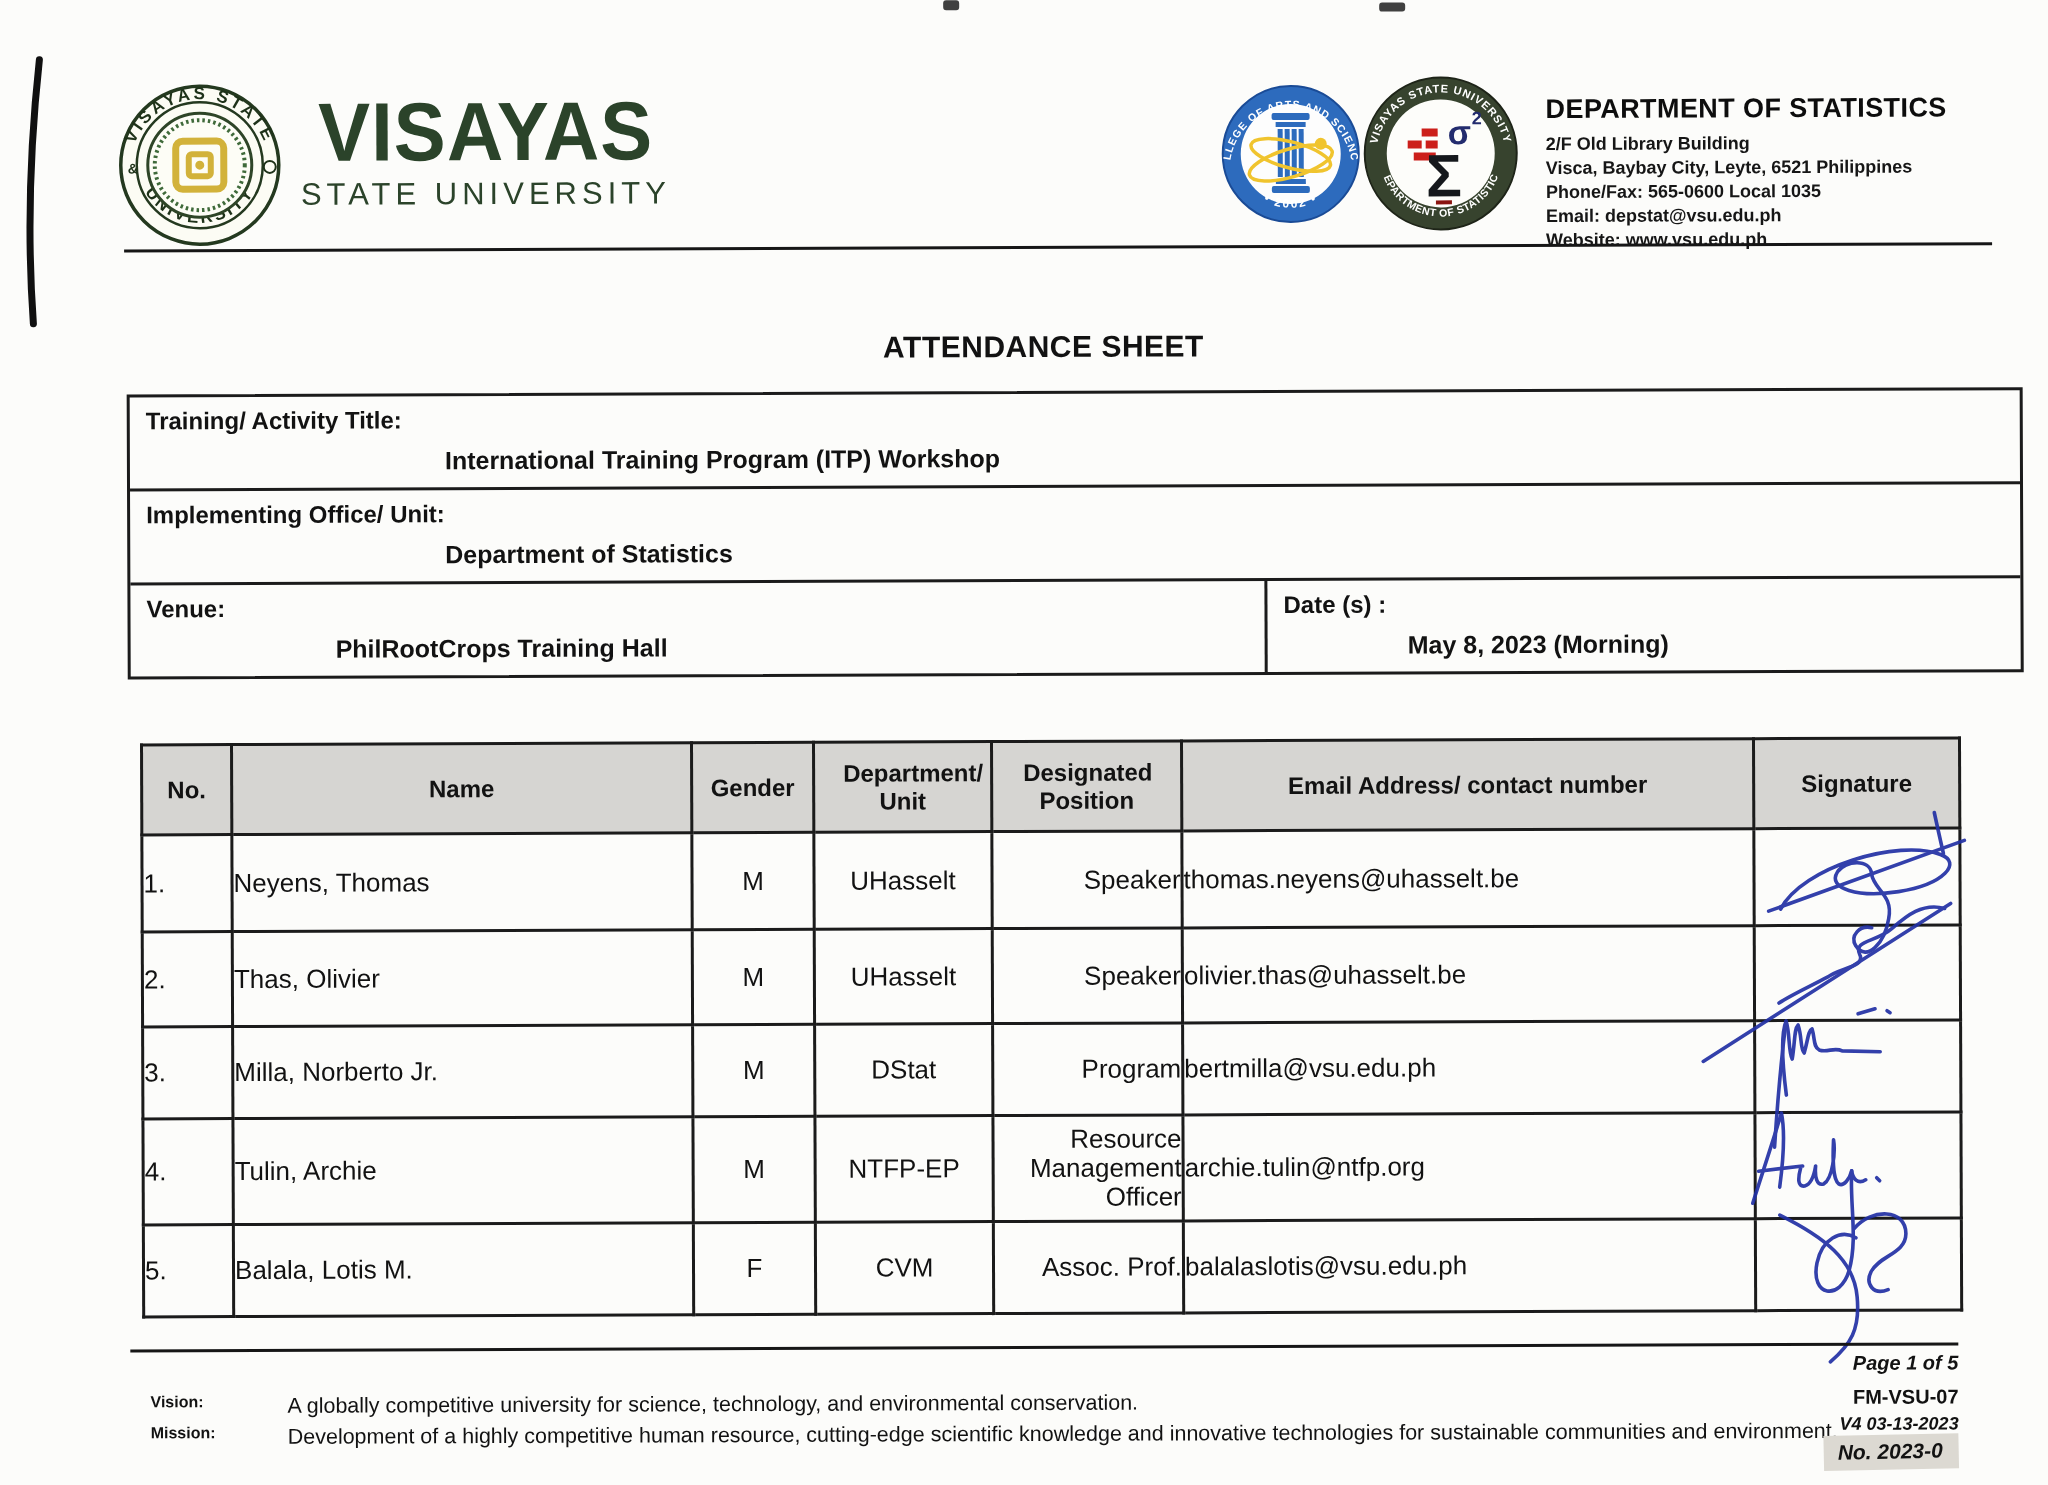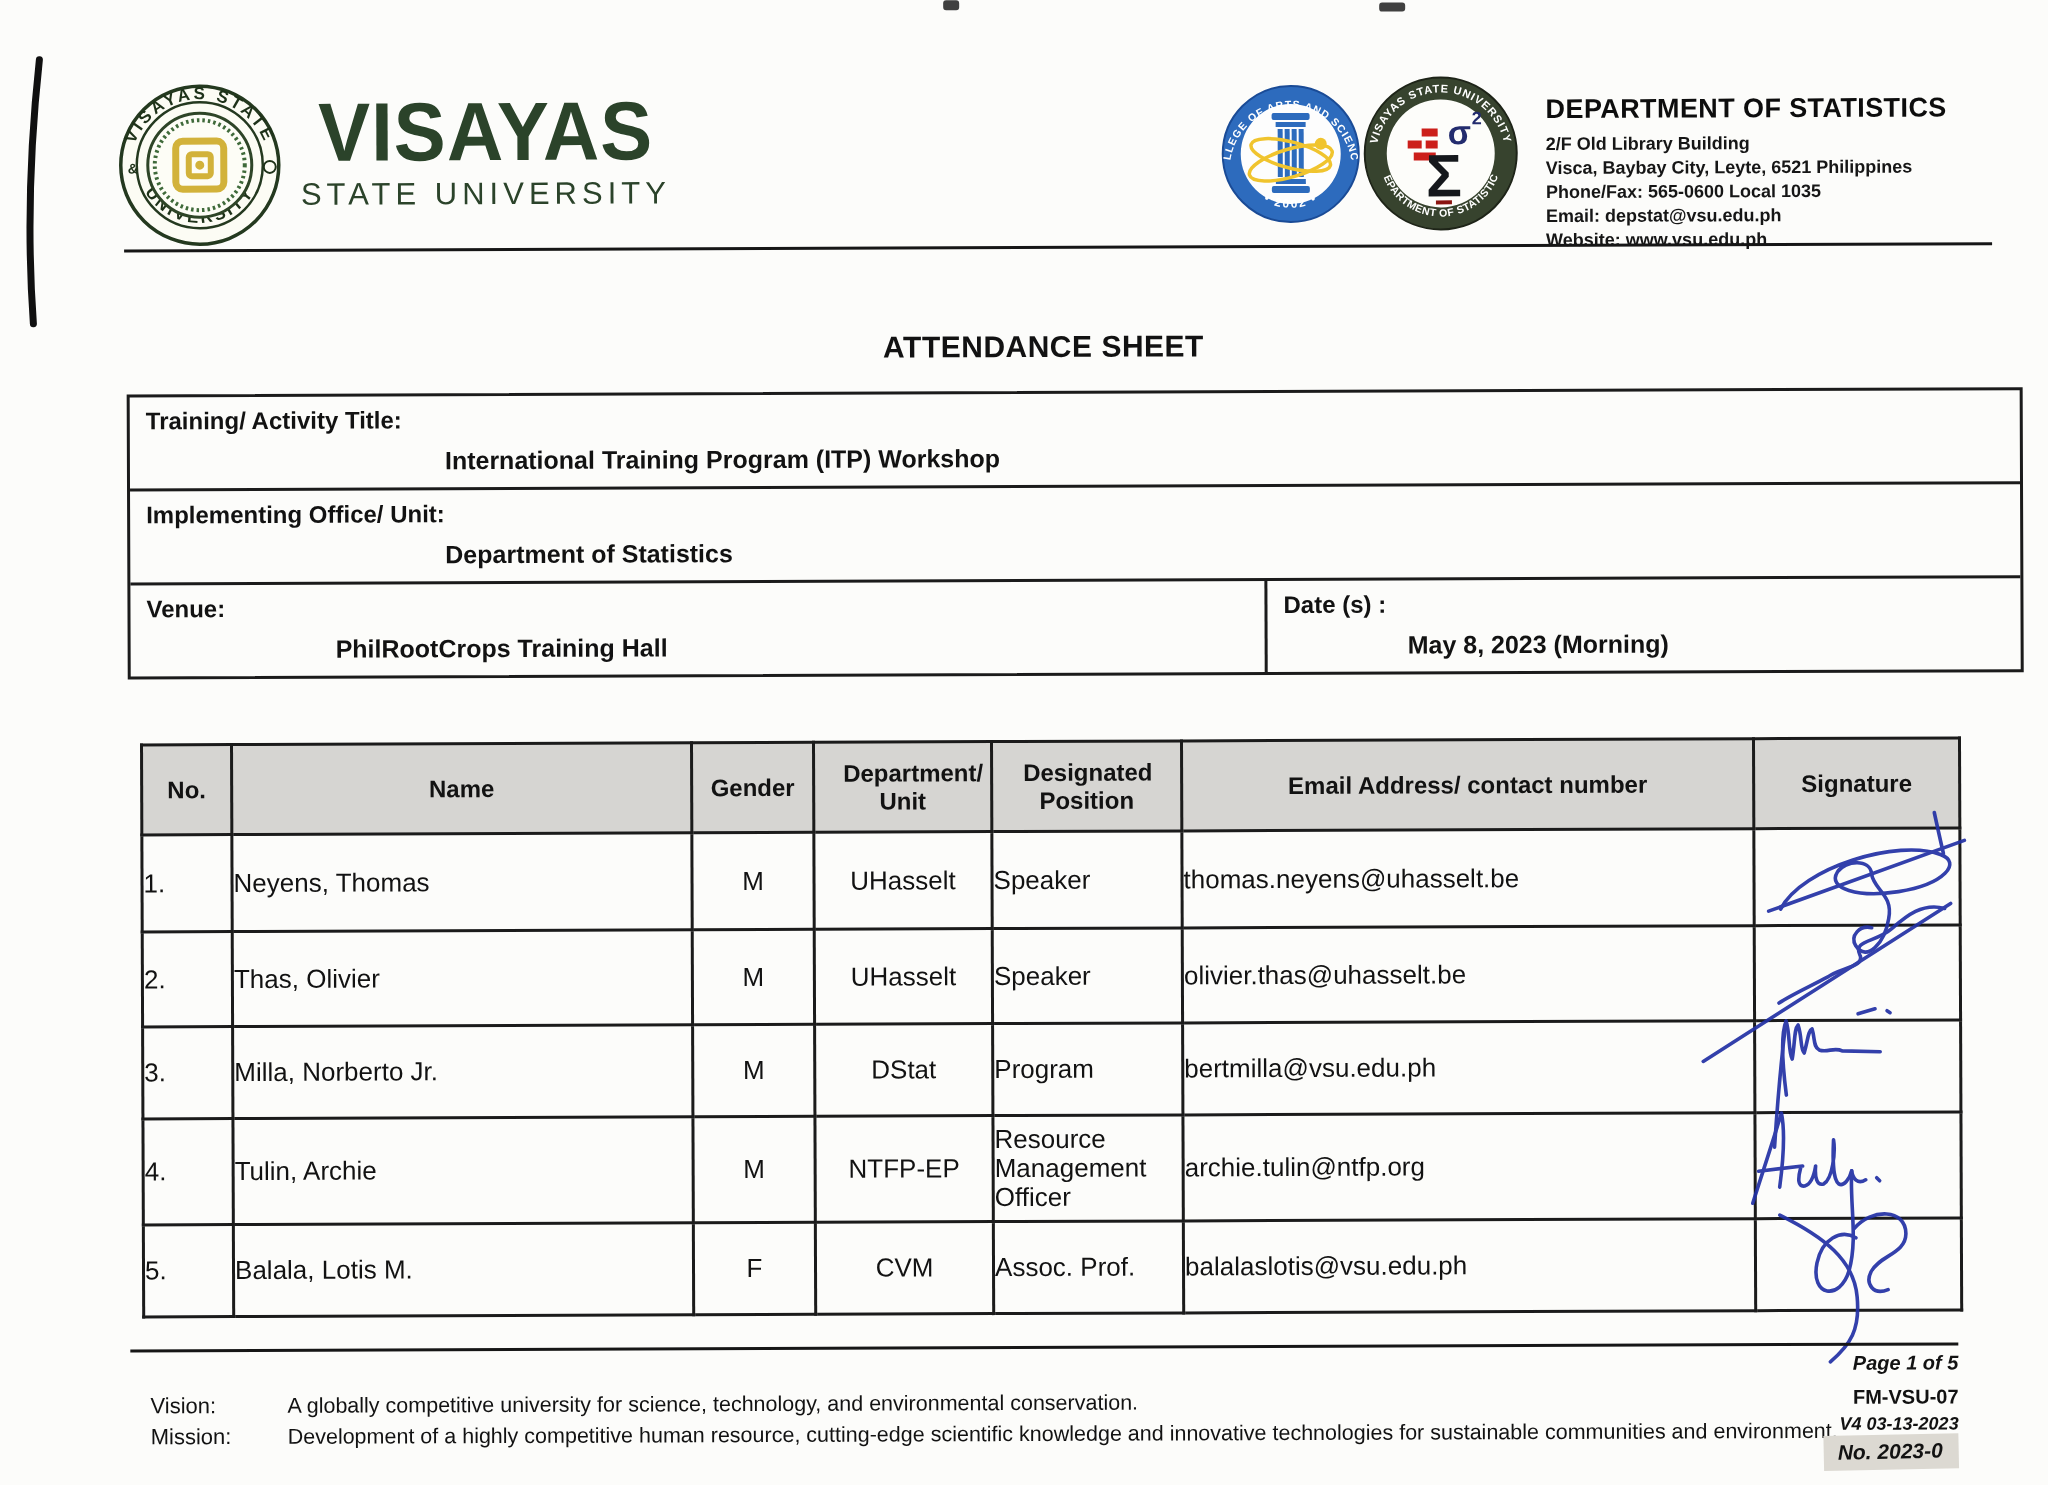--- a/index.html
+++ b/index.html
@@ -31,31 +31,31 @@
   .icell-r{position:absolute;top:0;left:1134px;right:0;bottom:0;border-left:3px solid #1b1b1b;}
 
   
   table.att{position:absolute;left:140px;top:740px;width:1818px;border-collapse:collapse;table-layout:fixed;}
   table.att th,table.att td{border:3px solid #1b1b1b;padding:0;box-sizing:border-box;}
   table.att th{background:#d6d5d2;font-size:24px;font-weight:bold;line-height:1.15;height:88px;text-align:center;}
   table.att td{font-size:26px;vertical-align:middle;background:transparent;}
   td.c-no{padding-left:18px;}
   td.c-name{padding-left:44px;}
   td.c-mid{text-align:center;}
-  td.c-pos{text-align:left;font-size:25px;line-height:1.12;padding:0 6px;border-radius:9px;}
+  td.c-pos{text-align:right;font-size:25px;line-height:1.12;padding:0 6px;border-radius:9px;}
   td.c-email{padding-left:20px;}
   tr.r1{height:97px;} tr.r2{height:95px;} tr.r3{height:92px;} tr.r4{height:106px;} tr.r5{height:92px;}
 
   
   .f-page{position:absolute;right:92px;top:1355px;font-size:20px;font-weight:bold;font-style:italic;}
   .f-code{position:absolute;right:92px;top:1389px;font-size:20px;font-weight:bold;}
   .f-ver{position:absolute;right:92px;top:1417px;font-size:18px;font-weight:bold;font-style:italic;}
   .f-no{position:absolute;right:92px;top:1438px;background:#dcd9d2;padding:5px 16px 6px 14px;
         font-size:21px;font-weight:bold;font-style:italic;transform:rotate(-1deg);}
-  .f-vlabel{position:absolute;left:148px;font-size:22px;font-weight:normal;}
+  .f-vlabel{position:absolute;left:148px;font-size:16px;font-weight:bold;}
   .f-vtext{position:absolute;left:285px;font-size:21.5px;max-width:1480px;white-space:nowrap;}
 
   .smudge{position:absolute;background:#1f1f1f;border-radius:3px;opacity:.85;}
   svg text{font-family:"Liberation Sans", sans-serif;}
 </style>
 </head>
 <body>
 
 <div class="page">
 <div class="scan">

